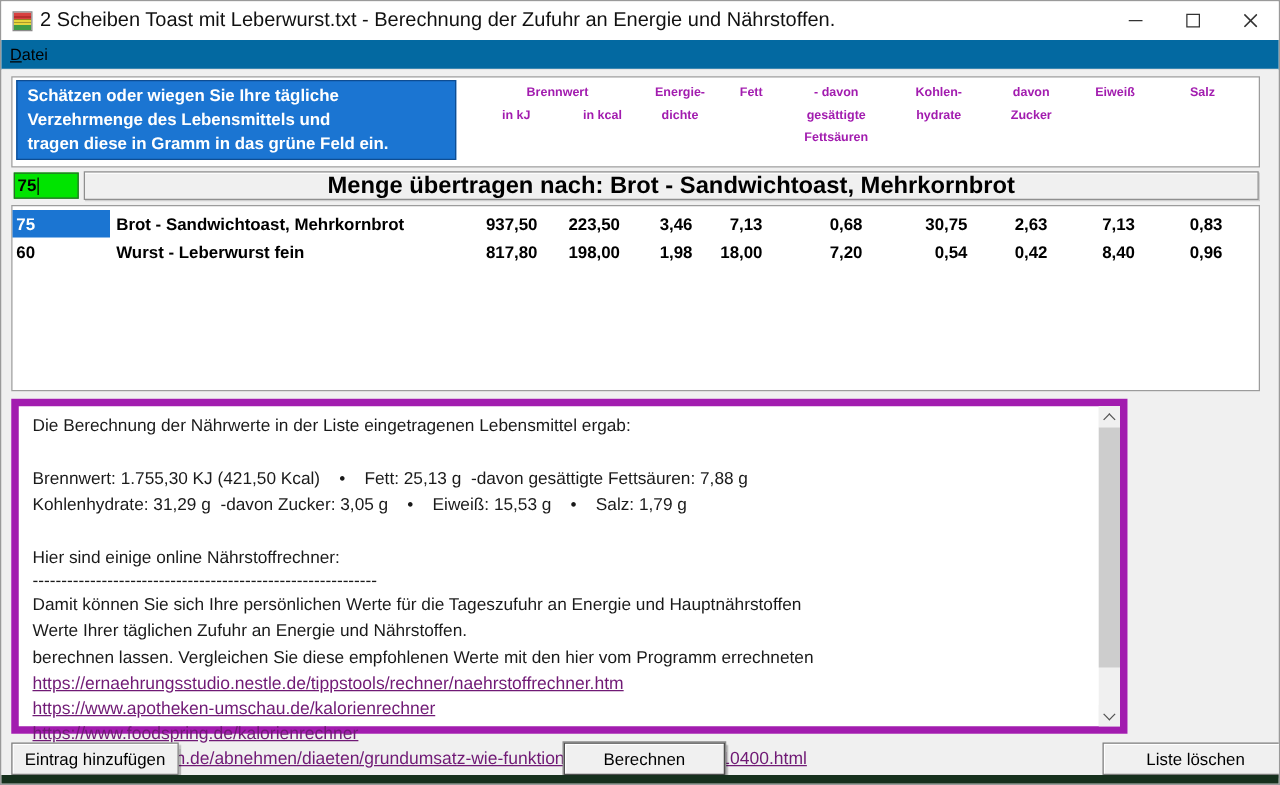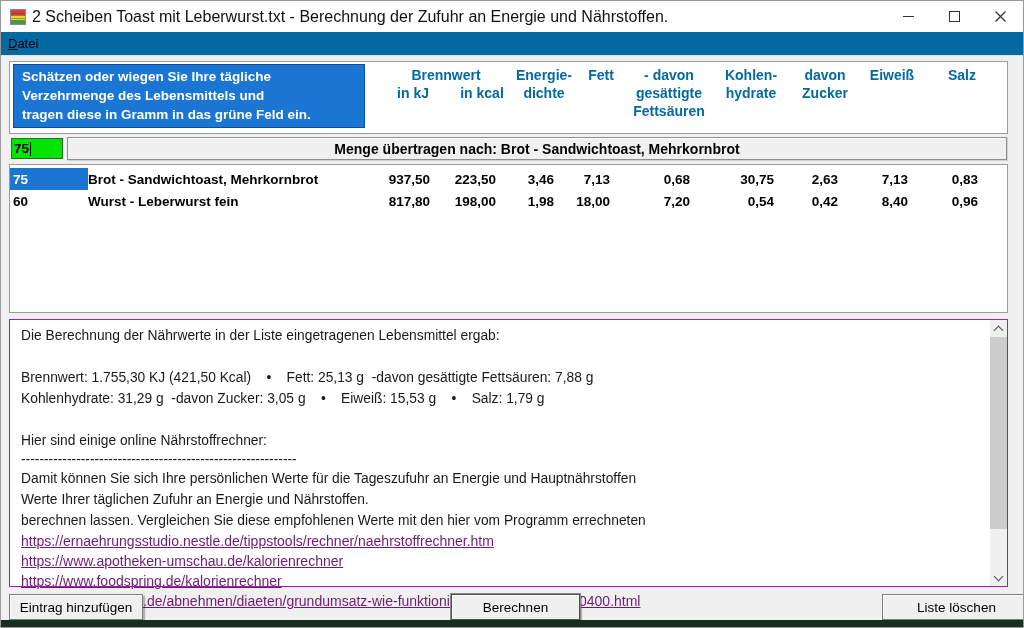--- a/index.html
+++ b/index.html
@@ -36,55 +36,55 @@
   .panel { position:absolute; background:#ffffff; border:1px solid #9c9c9c; box-sizing:border-box; }
   #panel-headers { left:8px; top:60px; width:999px; height:73px; }
   .info-box {
     position:absolute; left:3px; top:2px; width:352px; height:64px;
     background:#1b75d2; border:1px solid #0e4d93; box-sizing:border-box;
     color:#fff; font-weight:bold; font-size:13.5px; line-height:19px; padding:2px 0 0 8px;
   }
   .hdr-grid {
     position:absolute; left:367px; top:4px; display:grid;
     grid-template-columns:72px 66px 58px 56px 80px 84px 64px 70px 70px;
-    font-weight:bold; font-size:14px; color:#0369a1; text-align:center; line-height:18px;
+    font-weight:bold; font-size:10px; color:#a21caf; text-align:center; line-height:18px;
   }
   .hdr-group { grid-column:1 / span 2; }
   .hdr-sub { display:flex; }
   .hdr-sub span { display:block; }
   .hdr-sub .skj { width:72px; } .hdr-sub .skcal { width:66px; }
   
   .qty-input {
     position:absolute; left:10px; top:137px; width:52px; height:21px;
     background:#00e400; border:1px solid #2a6a2a; box-sizing:border-box;
     font-weight:bold; font-size:13.5px; color:#000; padding-left:2px;
     display:flex; align-items:center;
   }
   .caret { width:1px; height:14px; background:#000; margin-left:1px; }
   .transfer-bar {
     position:absolute; left:66px; top:136px; width:940px; height:23px;
     background:#f0f0f0; border:1px solid #8f8f8f; box-sizing:border-box;
     box-shadow:inset 0 1px 0 #ffffff, 1px 1px 0 #cfcfcf;
     display:flex; align-items:center; justify-content:center;
-    font-weight:bold; font-size:14px; color:#000;
+    font-weight:bold; font-size:19px; color:#000;
   }
   
   #panel-table { left:8px; top:163px; width:999px; height:149px; }
   .trow {
     display:grid; height:22px; align-items:center;
     grid-template-columns:78px 274px 72px 66px 58px 56px 80px 84px 64px 70px 70px;
     font-weight:bold; font-size:13.5px; color:#000;
   }
   .trow:first-child { margin-top:3px; }
   .cell-qty { height:22px; display:flex; align-items:center; padding-left:3px; box-sizing:border-box; }
   .cell-qty.selected { background:#1b75d2; color:#ffffff; }
-  .cell-name { white-space:nowrap; }
+  .cell-name { padding-left:5px; white-space:nowrap; }
   .cell-num { text-align:right; padding-right:4px; }
   
-  #panel-results { left:8px; top:318px; width:999px; height:268px; border:1px solid #a21caf;padding-left:48px; }
+  #panel-results { left:8px; top:318px; width:893px; height:268px; border:6px solid #a21caf;padding-left:48px; }
   .results-text { position:absolute; left:11px; top:5px; right:24px; font-size:13.8px; color:#1a1a1a; }
   .rline { min-height:21px; line-height:21px; white-space:pre-wrap; }
   .rlink {
     display:block; color:#701a75; text-decoration:underline; font-size:14px;
     line-height:20px; min-height:20px; white-space:nowrap; cursor:pointer;
   }
   
   .sb { position:absolute; top:0; right:0; width:17px; height:100%; background:#f0f0f0; }
   .sb-btn { position:absolute; left:0; width:17px; height:17px; background:#f0f0f0; display:flex; align-items:center; justify-content:center; }
   .sb-up { top:0; } .sb-down { bottom:0; }

